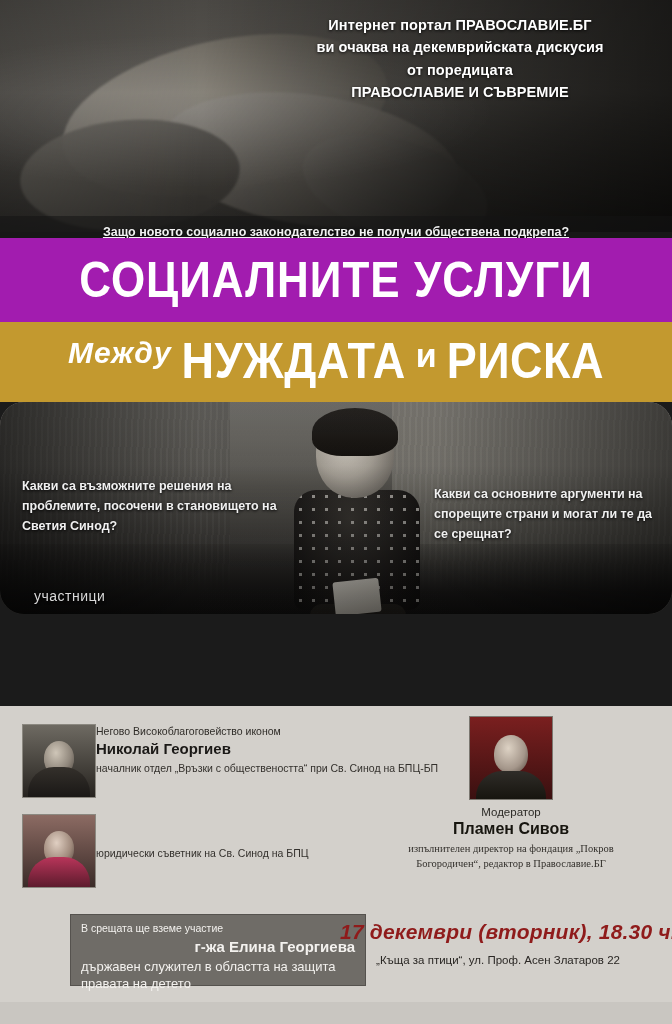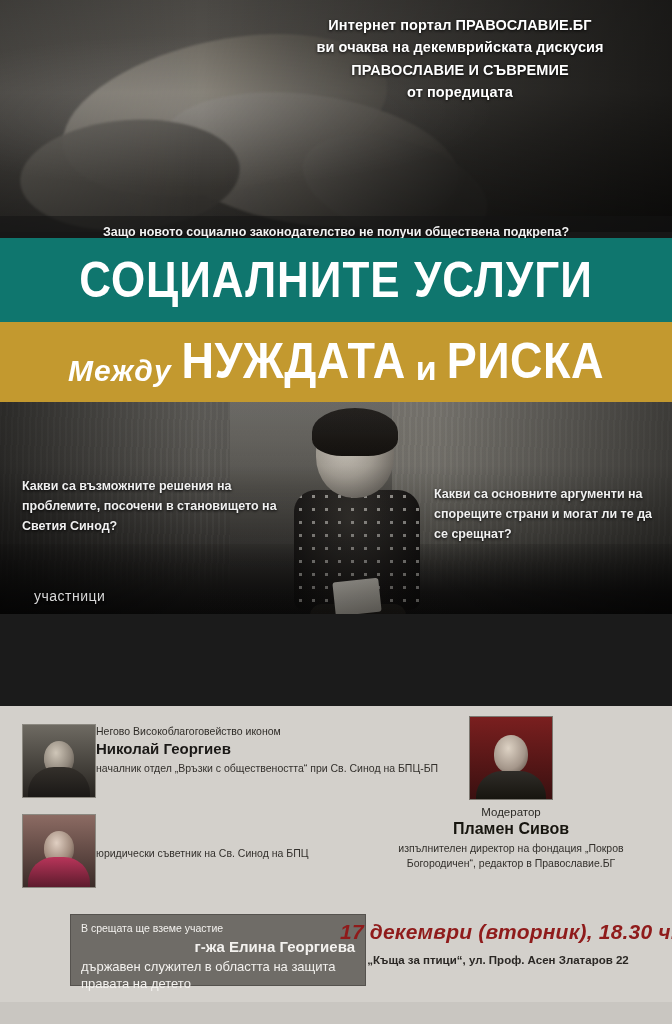--- a/index.html
+++ b/index.html
@@ -66,28 +66,29 @@
     left: 0; top: 216px;
     width: 672px; height: 32px;
     background: rgba(20,20,20,.55);
     color: #f2f2f2;
     font-size: 12.5px;
     font-weight: 700;
     display: flex;
     align-items: center;
     justify-content: center;
     text-shadow: 0 1px 2px rgba(0,0,0,.9);
+    text-decoration: underline;
   }
 
   
   .red-band {
     position: absolute;
     left: 0; top: 238px;
     width: 672px; height: 84px;
-    background: #0f766e;
+    background: #a21caf;
     display: flex;
     align-items: center;
     justify-content: center;
   }
   .red-band .title {
     color: #ffffff;
     font-size: 44px;
     font-weight: 700;
     letter-spacing: 1px;
     font-family: "Liberation Sans", sans-serif;
@@ -100,21 +101,21 @@
     position: absolute;
     left: 0; top: 322px;
     width: 672px; height: 80px;
     background: #c3992f;
     display: flex;
     align-items: center;
     justify-content: center;
   }
   .gold-inner {
     display: flex;
-    align-items: flex-end;
+    align-items: flex-start;
     gap: 10px;
     white-space: nowrap;
   }
   .gold-band .small-word {
     color: #ffffff;
     font-size: 30px;
     font-style: italic;
     font-weight: 700;
     letter-spacing: 1px;
   }
@@ -131,20 +132,21 @@
     font-weight: 700;
   }
 
   
   .main-photo {
     position: absolute;
     left: 0; top: 402px;
     width: 672px; height: 212px;
     overflow: hidden;
     background: linear-gradient(180deg, #7d7b76 0%, #56544f 40%, #343230 100%);
+    border-radius: 24px;
   }
   .wall-left {
     position: absolute; left: 0; top: 0; width: 230px; height: 304px;
     background: linear-gradient(180deg, #6d6b66 0%, #3a3835 60%, #232221 100%);
   }
   .wall-right {
     position: absolute; right: 0; top: 0; width: 280px; height: 304px;
     background: linear-gradient(180deg, #8a8780 0%, #5b5953 55%, #2e2d2b 100%);
   }
   .wall-texture {
@@ -302,20 +304,21 @@
   .moderator .name {
     font-size: 16px;
     font-weight: 700;
     color: #17150f;
     margin-bottom: 3px;
   }
   .moderator .role {
     font-size: 10.5px;
     color: #33302c;
     line-height: 1.45;
+    font-family: Liberation Serif, serif;
   }
 
   .extra-box {
     position: absolute;
     left: 22px; top: 208px;
     width: 296px; height: 72px;
     background: #6f6c67;
     border: 1px solid #55524e;
     padding: 7px 10px;
     box-sizing: border-box;
@@ -338,21 +341,20 @@
     letter-spacing: .2px;
     white-space: nowrap;
   }
   .event-where {
     position: absolute;
     left: 340px; top: 248px;
     width: 316px;
     text-align: center;
     color: #2a2724;
     font-size: 11.5px;
-    font-weight: bold;
   }
   .bottom-strip {
     position: absolute;
     left: 0; bottom: 0;
     width: 672px; height: 22px;
     background: #c9c6c1;
   }
 </style>
 </head>
 <body>
@@ -361,22 +363,22 @@
 
   <div class="top-photo">
     <div class="hand-shape hand-a"></div>
     <div class="hand-shape hand-b"></div>
     <div class="hand-shape hand-c"></div>
     <div class="hand-shape hand-d"></div>
     <div class="top-vignette"></div>
     <div class="top-text">
       <div>Интернет портал ПРАВОСЛАВИЕ.БГ</div>
       <div>ви очаква на декемврийската дискусия</div>
+      <div>от поредицата</div>
       <div>ПРАВОСЛАВИЕ И СЪВРЕМИЕ</div>
-      <div>от поредицата</div>
     </div>
   </div>
 
   <div class="q-strip">Защо новото социално законодателство не получи обществена подкрепа?</div>
 
   <div class="red-band">
     <div class="title">СОЦИАЛНИТЕ УСЛУГИ</div>
   </div>
 
   <div class="gold-band">

